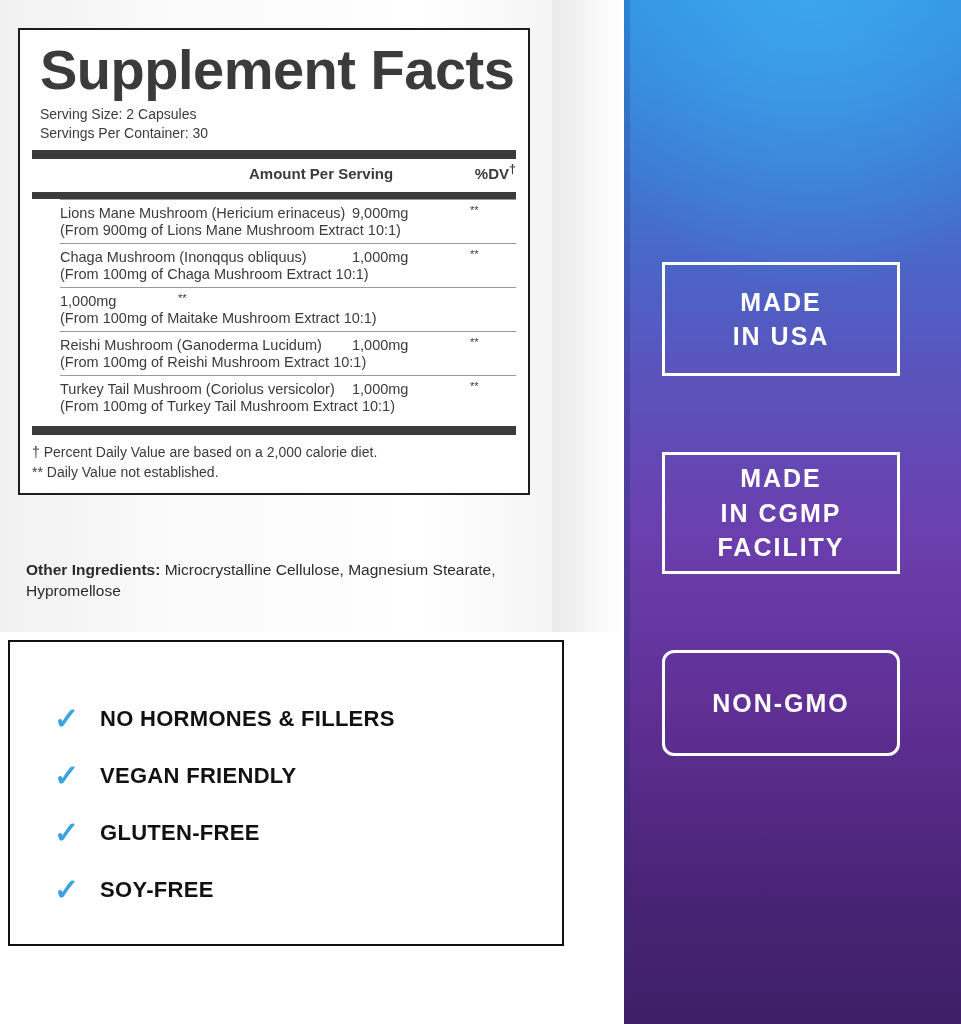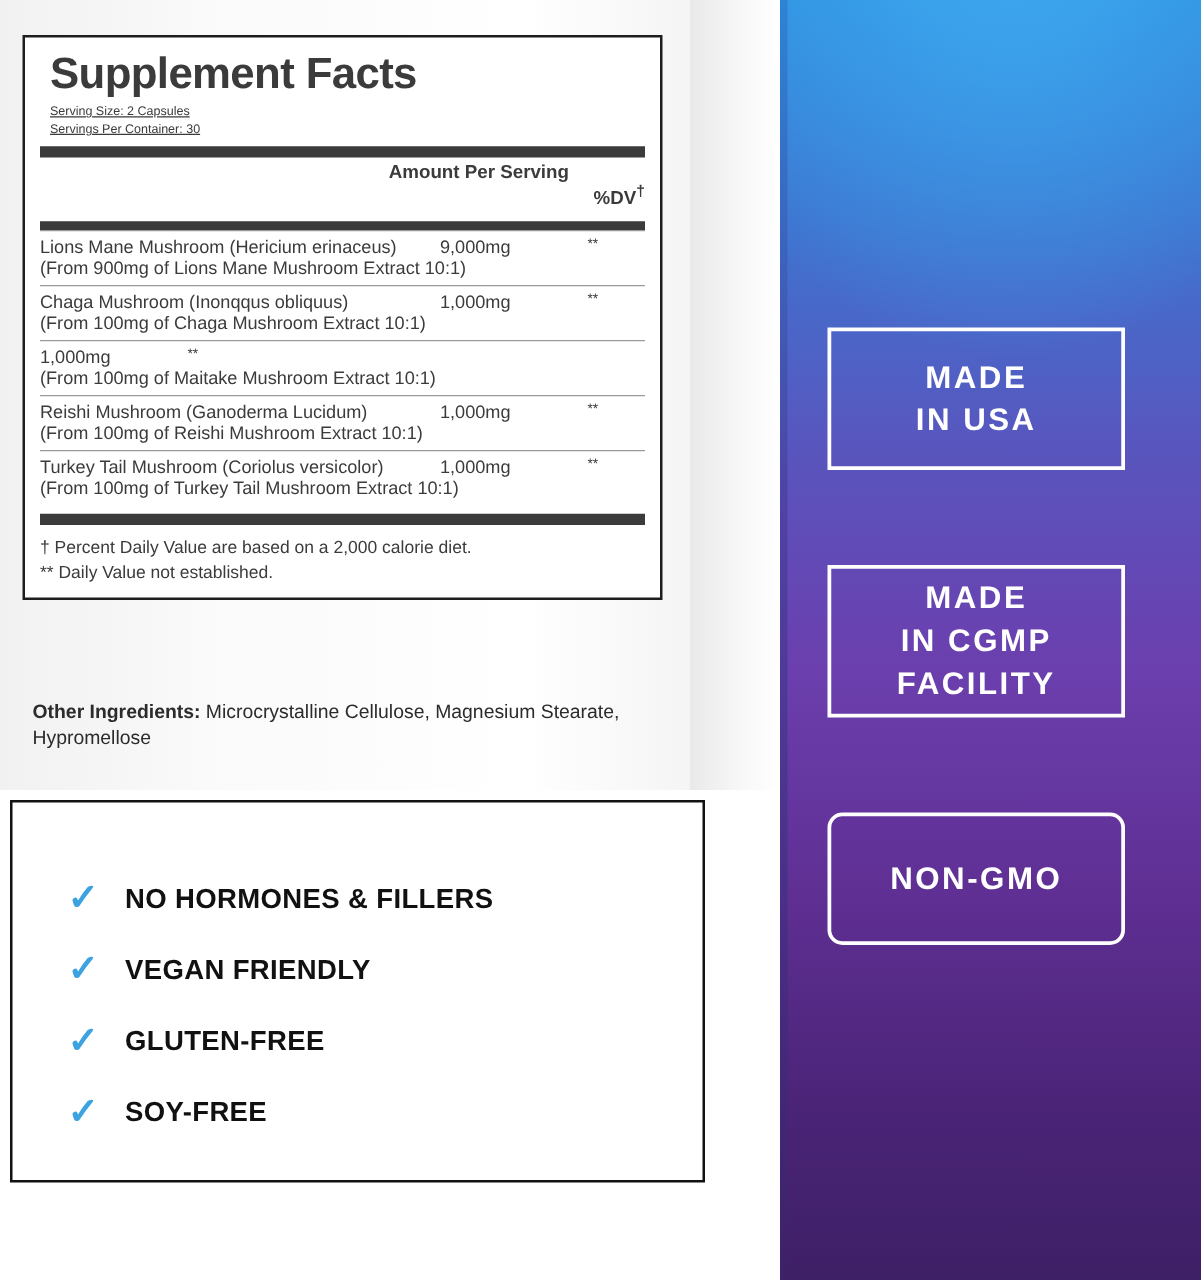--- a/index.html
+++ b/index.html
@@ -42,60 +42,59 @@
   #sf-box {
     position: absolute;
     left: 18px; top: 28px;
     width: 512px;
     background: #ffffff;
     border: 2px solid #1d1d1d;
     box-sizing: border-box;
     padding: 8px 12px 10px 12px;
   }
   #sf-title {
-    font-size: 35px;
+    font-size: 56px;
     font-weight: bold;
     letter-spacing: -0.5px;
     color: #3b3b3b;
     line-height: 1.06;
     margin: 2px 0 6px 8px;
   }
   .sf-serving {
-    font-size: 10px;
+    font-size: 14px;
     color: #3b3b3b;
     line-height: 1.35;
     margin-left: 8px;
-    text-decoration: underline;
   }
   .rule-thick {
     height: 9px;
     background: #3b3b3b;
     margin: 7px 0 0 0;
   }
   #sf-head-row {
     display: flex;
     align-items: flex-end;
     padding: 3px 0 3px 0;
     font-size: 15px;
     font-weight: bold;
     color: #3b3b3b;
-    flex-direction: column;
   }
   #sf-head-spacer { flex: 1 1 auto; }
   #sf-head-amount {
     width: 205px;
     text-align: left;
   }
   #sf-head-dv {
     width: 62px;
     text-align: right;
   }
   .sf-row {
     padding: 5px 0 5px 0;
     border-top: 1px solid #9a9a9a;
+    margin-left: 28px;
   }
   .sf-row:first-of-type { border-top: none; }
   .sf-line1 {
     display: flex;
     align-items: baseline;
     font-size: 14.5px;
     color: #3b3b3b;
   }
   .sf-name { flex: 1 1 auto; }
   .sf-amount {

